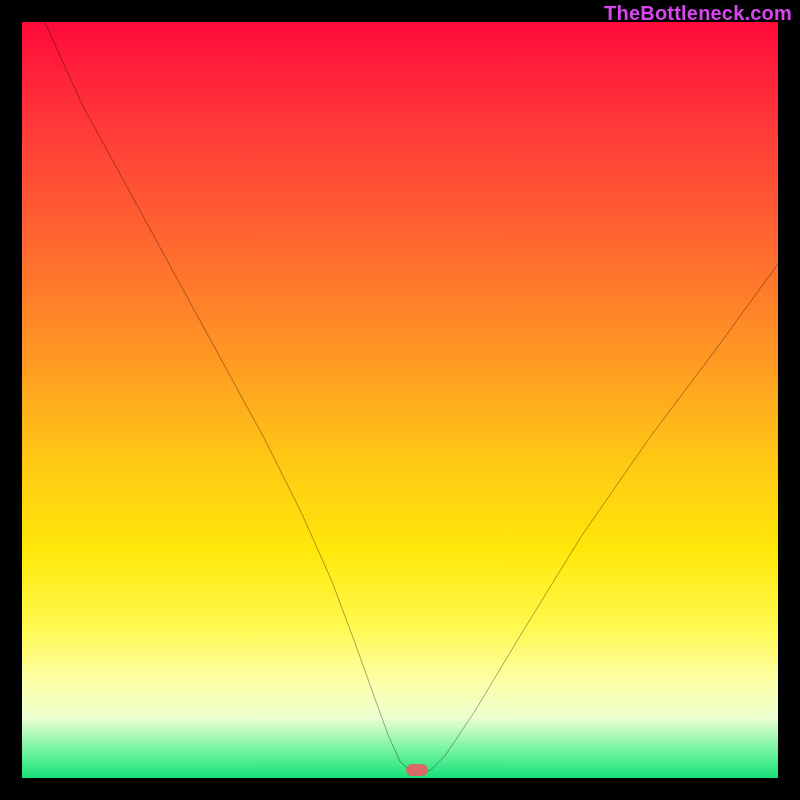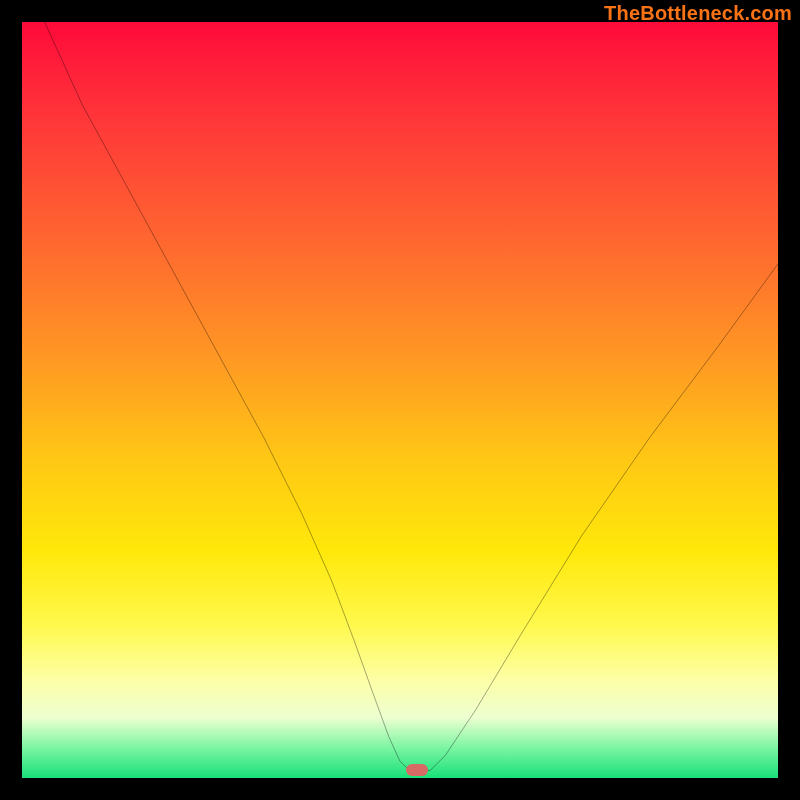--- a/index.html
+++ b/index.html
@@ -52,21 +52,21 @@
     width: 22px;
     height: 12px;
     background: #d86a66;
     border-radius: 6px;
     transform: translate(-50%, -50%);
   }
   .watermark {
     position: absolute;
     top: 2px;
     right: 8px;
-    color: #f97316;
+    color: #d946ef;
     font-size: 20px;
     font-weight: 600;
     letter-spacing: 0.2px;
     user-select: none;
   }
 </style>
 </head>
 <body>
 
 <div class="frame">

